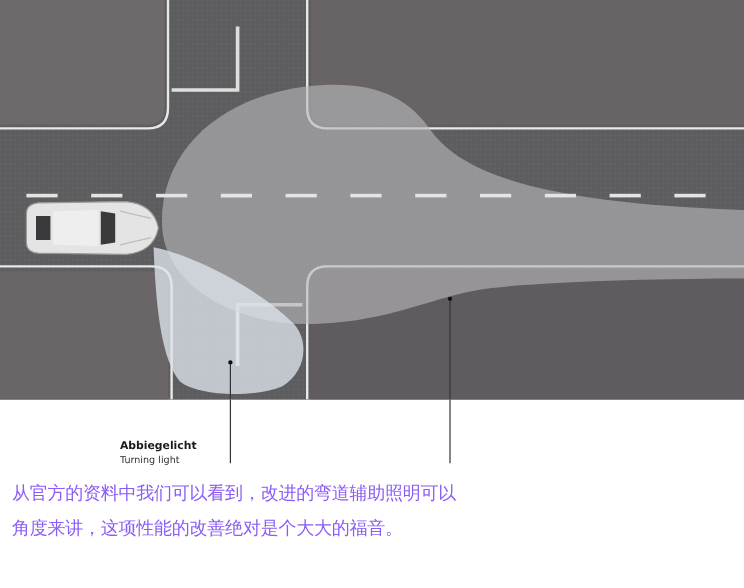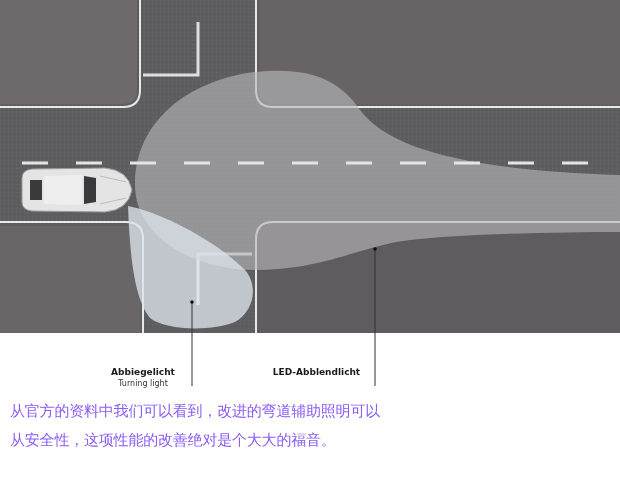--- a/index.html
+++ b/index.html
@@ -24,21 +24,21 @@
       background: #6b6b6d;
     }
     .scene svg {
       position: absolute;
       left: 0;
       top: 0;
       display: block;
     }
     .label-block {
       position: absolute;
-      text-align: center;
+      text-align: left;
       color: #1a1a1a;
       font-family: "DejaVu Sans", sans-serif;
       line-height: 11px;
     }
     .label-title {
       font-weight: bold;
       font-size: 9px;
       display: block;
     }
     .label-sub {
@@ -147,19 +147,18 @@
   <line x1="192" y1="0" x2="192" y2="53" stroke="#333" stroke-width="1"></line>
   <line x1="375" y1="0" x2="375" y2="53" stroke="#333" stroke-width="1"></line>
 </svg>
 
 <div class="label-block label-turning">
   <span class="label-title">Abbiegelicht</span>
   <span class="label-sub">Turning light</span>
 </div>
 
 <div class="label-block label-led">
-  <span class="label-title">LED-Abblendlicht</span>
 </div>
 
 <div class="caption">
   <span class="caption-line">从官方的资料中我们可以看到，改进的弯道辅助照明可以</span>
-  <span class="caption-line">从安全性，这项性能的改善绝对是个大大的福音。</span>
+  <span class="caption-line">角度来讲，这项性能的改善绝对是个大大的福音。</span>
 </div>
 
 </body></html>

